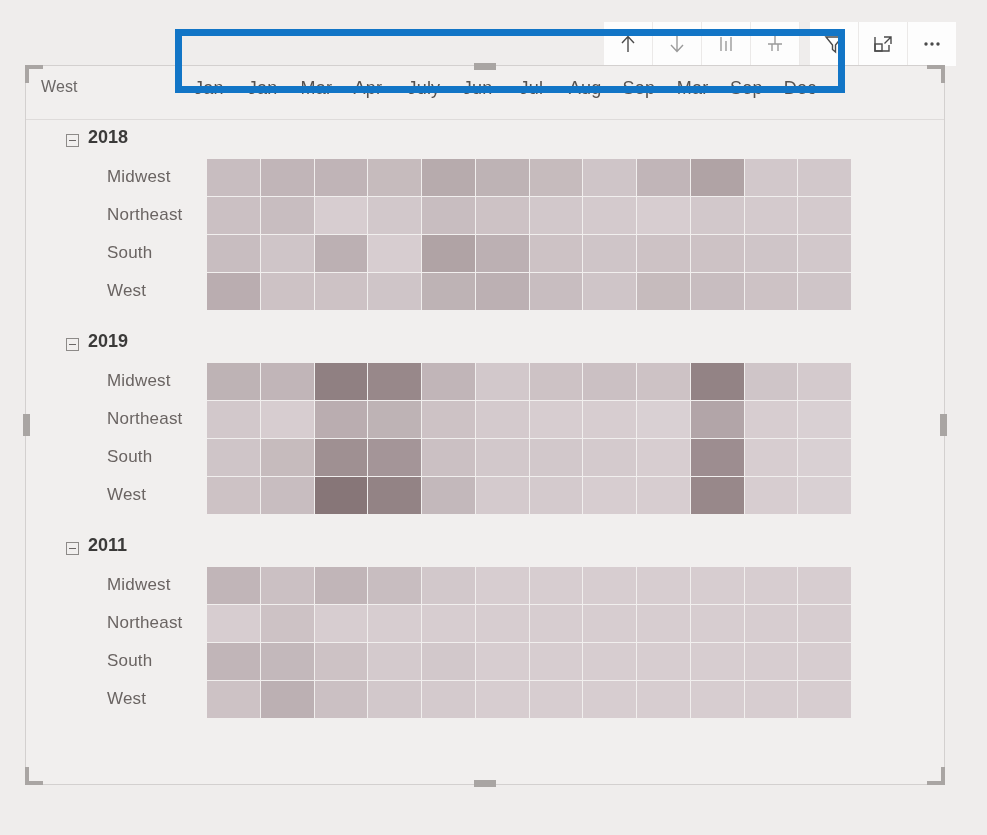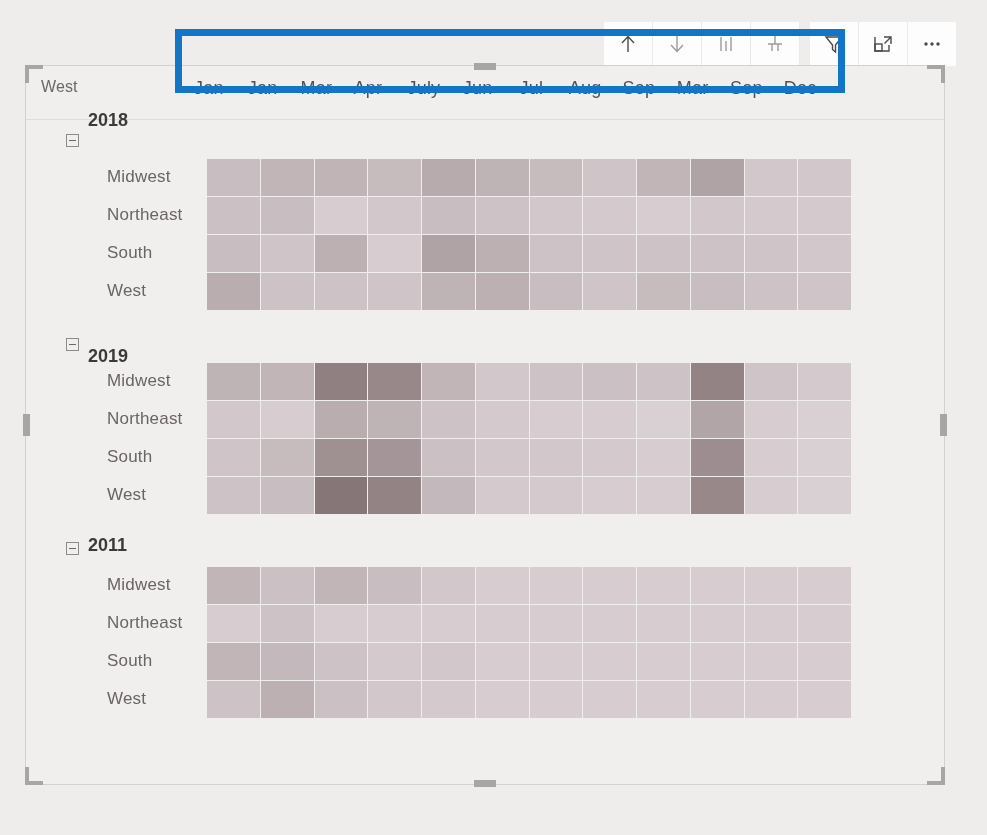--- a/index.html
+++ b/index.html
@@ -180,21 +180,21 @@
       <div class="month-label" style="left: 315px; width: 53.75px;">Apr</div>
       <div class="month-label" style="left: 371px; width: 53.75px;">July</div>
       <div class="month-label" style="left: 424.75px; width: 53.75px;">Jun</div>
       <div class="month-label" style="left: 478.5px; width: 53.75px;">Jul</div>
       <div class="month-label" style="left: 532.25px; width: 53.75px;">Aug</div>
       <div class="month-label" style="left: 586px; width: 53.75px;">Sep</div>
       <div class="month-label" style="left: 639.75px; width: 53.75px;">Mar</div>
       <div class="month-label" style="left: 693.5px; width: 53.75px;">Sep</div>
       <div class="month-label" style="left: 747.25px; width: 53.75px;">Dec</div>
       <div class="grp-toggle" style="top: 68px;"></div>
-      <div class="grp-text" style="top: 44px;">2018</div>
+      <div class="grp-text" style="top: 61px;">2018</div>
       <div class="reg-label" style="top: 101px;">Midwest</div>
       <div class="heat-cell" style="left: 181px; top: 93px; width: 52.75px; height: 37px; background: rgb(200, 189, 192);"></div>
       <div class="heat-cell" style="left: 234.75px; top: 93px; width: 52.75px; height: 37px; background: rgb(193, 181, 184);"></div>
       <div class="heat-cell" style="left: 288.5px; top: 93px; width: 52.75px; height: 37px; background: rgb(192, 180, 183);"></div>
       <div class="heat-cell" style="left: 342.25px; top: 93px; width: 52.75px; height: 37px; background: rgb(198, 187, 189);"></div>
       <div class="heat-cell" style="left: 396px; top: 93px; width: 52.75px; height: 37px; background: rgb(183, 171, 173);"></div>
       <div class="heat-cell" style="left: 449.75px; top: 93px; width: 52.75px; height: 37px; background: rgb(190, 179, 181);"></div>
       <div class="heat-cell" style="left: 503.5px; top: 93px; width: 52.75px; height: 37px; background: rgb(198, 187, 189);"></div>
       <div class="heat-cell" style="left: 557.25px; top: 93px; width: 52.75px; height: 37px; background: rgb(207, 197, 200);"></div>
       <div class="heat-cell" style="left: 611px; top: 93px; width: 52.75px; height: 37px; background: rgb(193, 181, 184);"></div>
@@ -234,21 +234,21 @@
       <div class="heat-cell" style="left: 342.25px; top: 207px; width: 52.75px; height: 37px; background: rgb(207, 197, 200);"></div>
       <div class="heat-cell" style="left: 396px; top: 207px; width: 52.75px; height: 37px; background: rgb(190, 179, 181);"></div>
       <div class="heat-cell" style="left: 449.75px; top: 207px; width: 52.75px; height: 37px; background: rgb(188, 176, 179);"></div>
       <div class="heat-cell" style="left: 503.5px; top: 207px; width: 52.75px; height: 37px; background: rgb(200, 189, 192);"></div>
       <div class="heat-cell" style="left: 557.25px; top: 207px; width: 52.75px; height: 37px; background: rgb(207, 197, 200);"></div>
       <div class="heat-cell" style="left: 611px; top: 207px; width: 52.75px; height: 37px; background: rgb(198, 187, 189);"></div>
       <div class="heat-cell" style="left: 664.75px; top: 207px; width: 52.75px; height: 37px; background: rgb(200, 189, 192);"></div>
       <div class="heat-cell" style="left: 718.5px; top: 207px; width: 52.75px; height: 37px; background: rgb(205, 194, 197);"></div>
       <div class="heat-cell" style="left: 772.25px; top: 207px; width: 52.75px; height: 37px; background: rgb(207, 197, 200);"></div>
       <div class="grp-toggle" style="top: 272px;"></div>
-      <div class="grp-text" style="top: 280px;">2019</div>
+      <div class="grp-text" style="top: 265px;">2019</div>
       <div class="reg-label" style="top: 305px;">Midwest</div>
       <div class="heat-cell" style="left: 181px; top: 297px; width: 52.75px; height: 37px; background: rgb(190, 179, 181);"></div>
       <div class="heat-cell" style="left: 234.75px; top: 297px; width: 52.75px; height: 37px; background: rgb(193, 181, 184);"></div>
       <div class="heat-cell" style="left: 288.5px; top: 297px; width: 52.75px; height: 37px; background: rgb(144, 128, 130);"></div>
       <div class="heat-cell" style="left: 342.25px; top: 297px; width: 52.75px; height: 37px; background: rgb(152, 136, 138);"></div>
       <div class="heat-cell" style="left: 396px; top: 297px; width: 52.75px; height: 37px; background: rgb(193, 181, 184);"></div>
       <div class="heat-cell" style="left: 449.75px; top: 297px; width: 52.75px; height: 37px; background: rgb(210, 200, 203);"></div>
       <div class="heat-cell" style="left: 503.5px; top: 297px; width: 52.75px; height: 37px; background: rgb(205, 194, 197);"></div>
       <div class="heat-cell" style="left: 557.25px; top: 297px; width: 52.75px; height: 37px; background: rgb(203, 192, 195);"></div>
       <div class="heat-cell" style="left: 611px; top: 297px; width: 52.75px; height: 37px; background: rgb(205, 194, 197);"></div>

